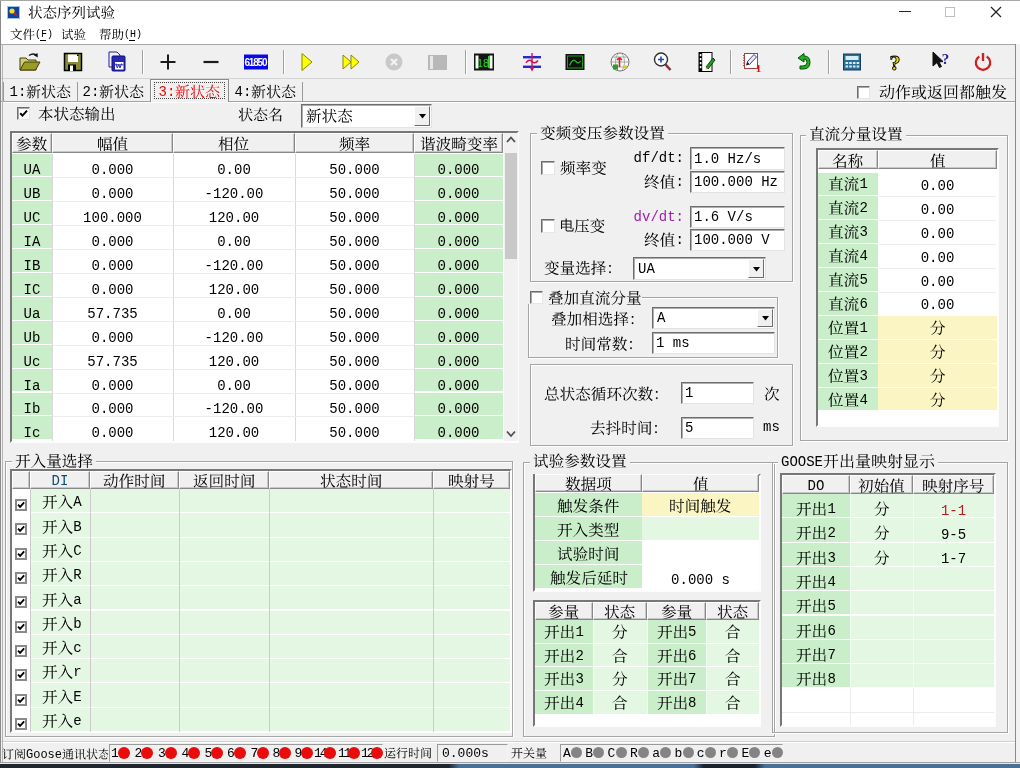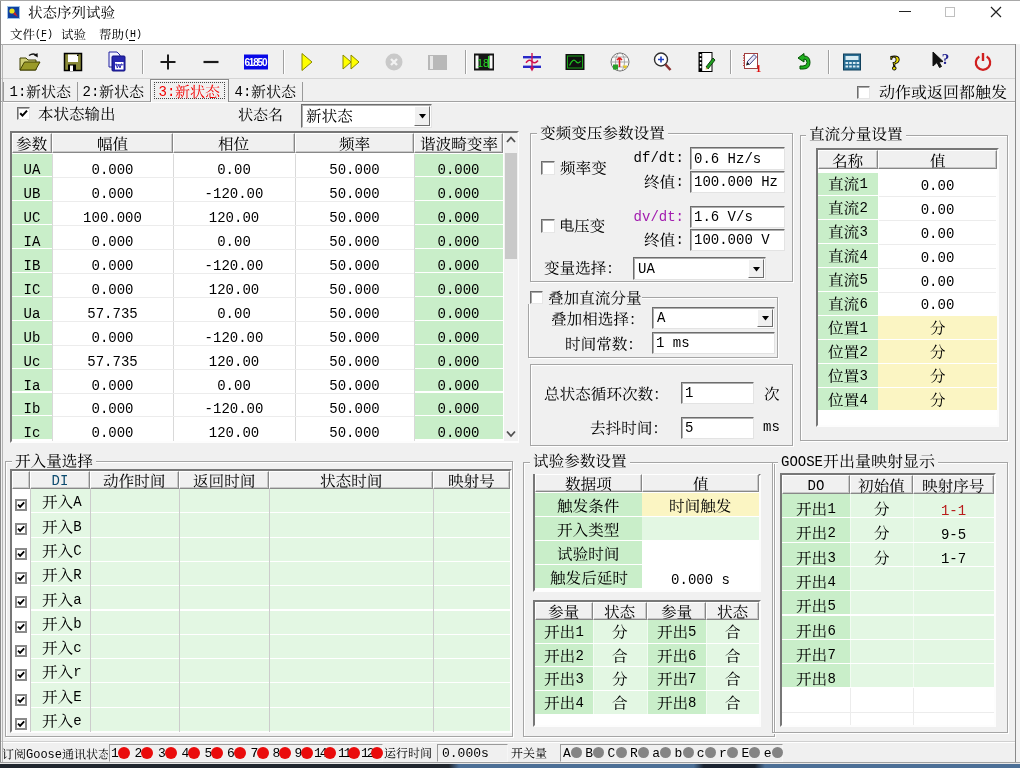--- a/index.html
+++ b/index.html
@@ -569,21 +569,21 @@
       <svg width="46.8" height="15.6" viewBox="0 0 300 100" style="flex:none">
         <use href="#u9891"></use>
         <use href="#u7387" x="100"></use>
         <use href="#u53D8" x="200"></use>
       </svg>
     </div>
     <div class="a" style="top:149.2px;height:17.6px;display:flex;align-items:center;right:336px;">
       <span style="font:normal 14px 'Liberation Mono', monospace;color:#000;line-height:15.6px;white-space:pre;position:relative;top:1px">df/dt:</span>
     </div>
     <div class="a sunk" style="left:690px;top:147px;width:95px;height:23px;background:#fff"></div>
-    <div class="a" style="left:694px;top:147px;height:23px;display:flex;align-items:center;font:14px 'Liberation Mono', monospace;white-space:pre">0.6 Hz/s</div>
+    <div class="a" style="left:694px;top:147px;height:23px;display:flex;align-items:center;font:14px 'Liberation Mono', monospace;white-space:pre">1.0 Hz/s</div>
     <div class="a" style="top:173.2px;height:17.6px;display:flex;align-items:center;right:336px;">
       <svg width="31.2" height="15.6" viewBox="0 0 200 100" style="flex:none">
         <use href="#u7EC8"></use>
         <use href="#u503C" x="100"></use>
       </svg>
       <span style="font:normal 14px 'Liberation Mono', monospace;color:#000;line-height:15.6px;white-space:pre;position:relative;top:1px">:</span>
     </div>
     <div class="a sunk" style="left:690px;top:171px;width:95px;height:22px;background:#fff"></div>
     <div class="a" style="left:694px;top:171px;height:22px;display:flex;align-items:center;font:14px 'Liberation Mono', monospace;white-space:pre">100.000 Hz</div>
     <div class="a" style="left:541px;top:219px;width:14px;height:14px;background:#fff;border:1px solid;border-color:#6d6d6d #e6e6e6 #e6e6e6 #6d6d6d;box-shadow:inset 1px 1px 0 #a9a9a9;"></div>

